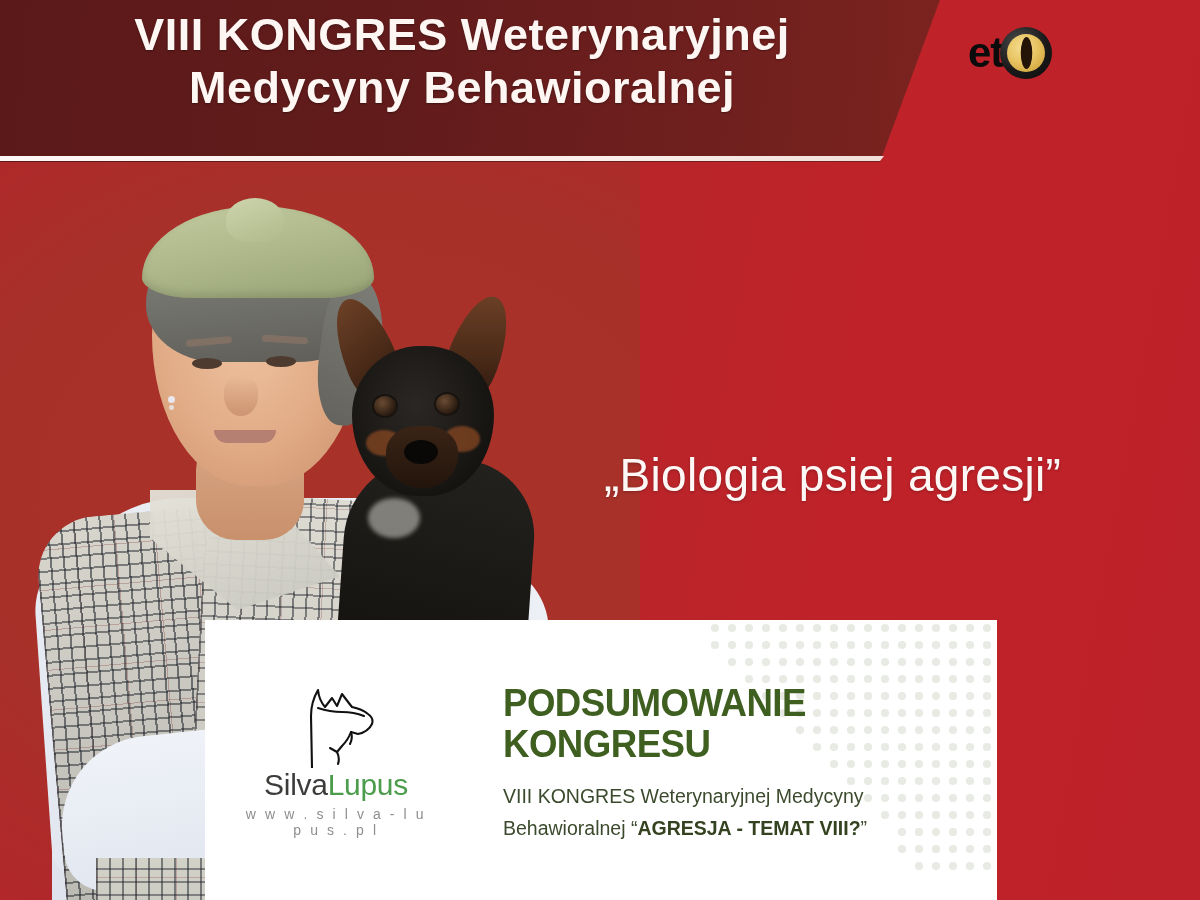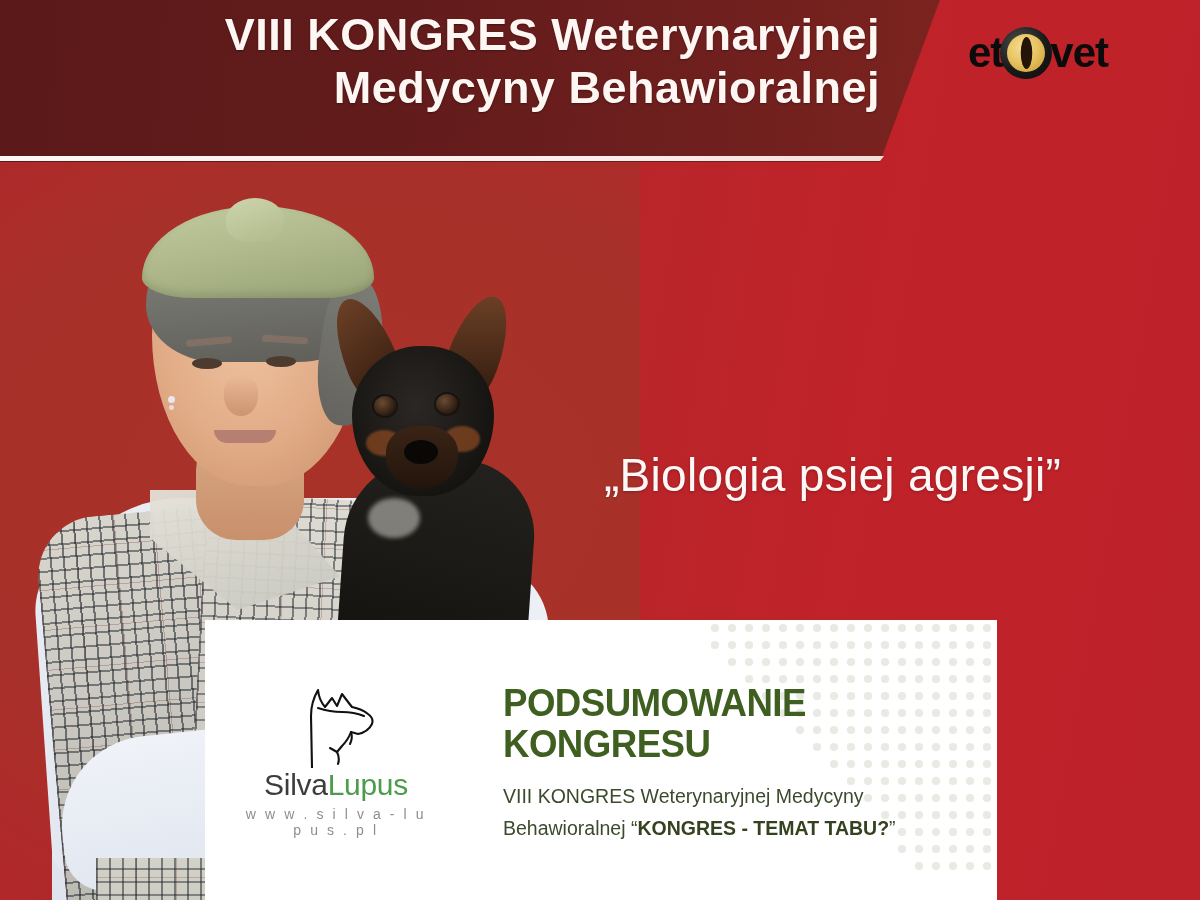--- a/index.html
+++ b/index.html
@@ -44,28 +44,29 @@
     left: 0; top: 156px;
     width: 884px;
     height: 5px;
     background: linear-gradient(90deg, #fdf7f5 0%, #fbeeea 70%, #f2ded9 100%);
     clip-path: polygon(0 0, 884px 0, 880px 5px, 0 5px);
   }
   .banner-title {
     position: absolute;
     left: 0; top: 8px;
     width: 880px;
-    text-align: right;
+    text-align: center;
     color: #fdf6f3;
     font-size: 45px;
     line-height: 1.18;
     font-weight: 600;
     letter-spacing: 0.5px;
     text-shadow: 0 1px 2px rgba(0,0,0,0.35);
     white-space: pre-line;
+    padding-left: 22px;
   }
 
   
   .etovet {
     position: absolute;
     left: 968px;
     top: 14px;
     display: flex;
     align-items: center;
     height: 78px;
@@ -518,21 +519,20 @@
   <div class="banner-title">VIII KONGRES Weterynaryjnej
 Medycyny Behawioralnej</div>
 
   <div class="etovet">
     <span class="etovet-text">et</span>
     <span class="etovet-eye">
       <span class="eye-ring"></span>
       <span class="eye-iris"></span>
       <span class="eye-pupil"></span>
     </span>
-    <span class="etovet-text">vet</span>
   </div>
 
   <div class="card">
 
     <svg class="card-dots" viewBox="0 0 290 260" aria-hidden="true">
       <g fill="#e8eae4" id="dotfield">
           <circle cx="8" cy="8" r="4.1"></circle>
           <circle cx="25" cy="8" r="4.1"></circle>
           <circle cx="42" cy="8" r="4.1"></circle>
           <circle cx="59" cy="8" r="4.1"></circle>
@@ -713,17 +713,17 @@
       <div class="logo-name">
         <span class="logo-silva">Silva</span><span class="logo-lupus">Lupus</span>
       </div>
       <div class="logo-url">w w w . s i l v a - l u p u s . p l</div>
     </div>
 
     <div class="card-heading">PODSUMOWANIE
 KONGRESU</div>
 
     <div class="card-subtitle">
-      <span>VIII KONGRES Weterynaryjnej Medycyny Behawioralnej </span><span>“</span><b>KONGRES - TEMAT TABU?</b><span>”</span>
+      <span>VIII KONGRES Weterynaryjnej Medycyny Behawioralnej </span><span>“</span><b>AGRESJA - TEMAT VIII?</b><span>”</span>
     </div>
   </div>
 
 </div>
 
 </body></html>

